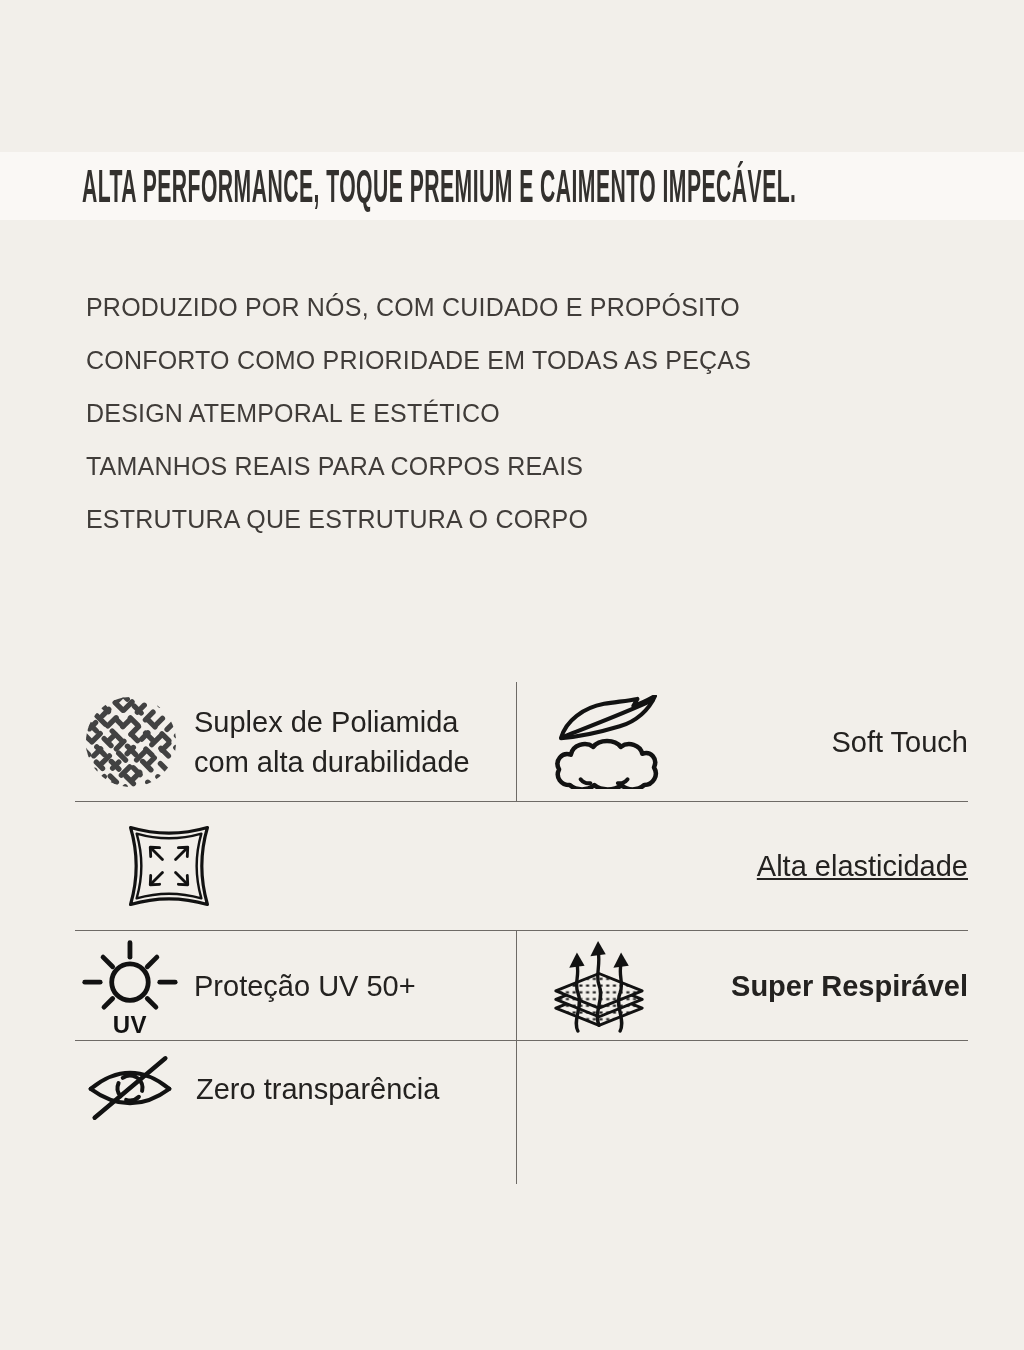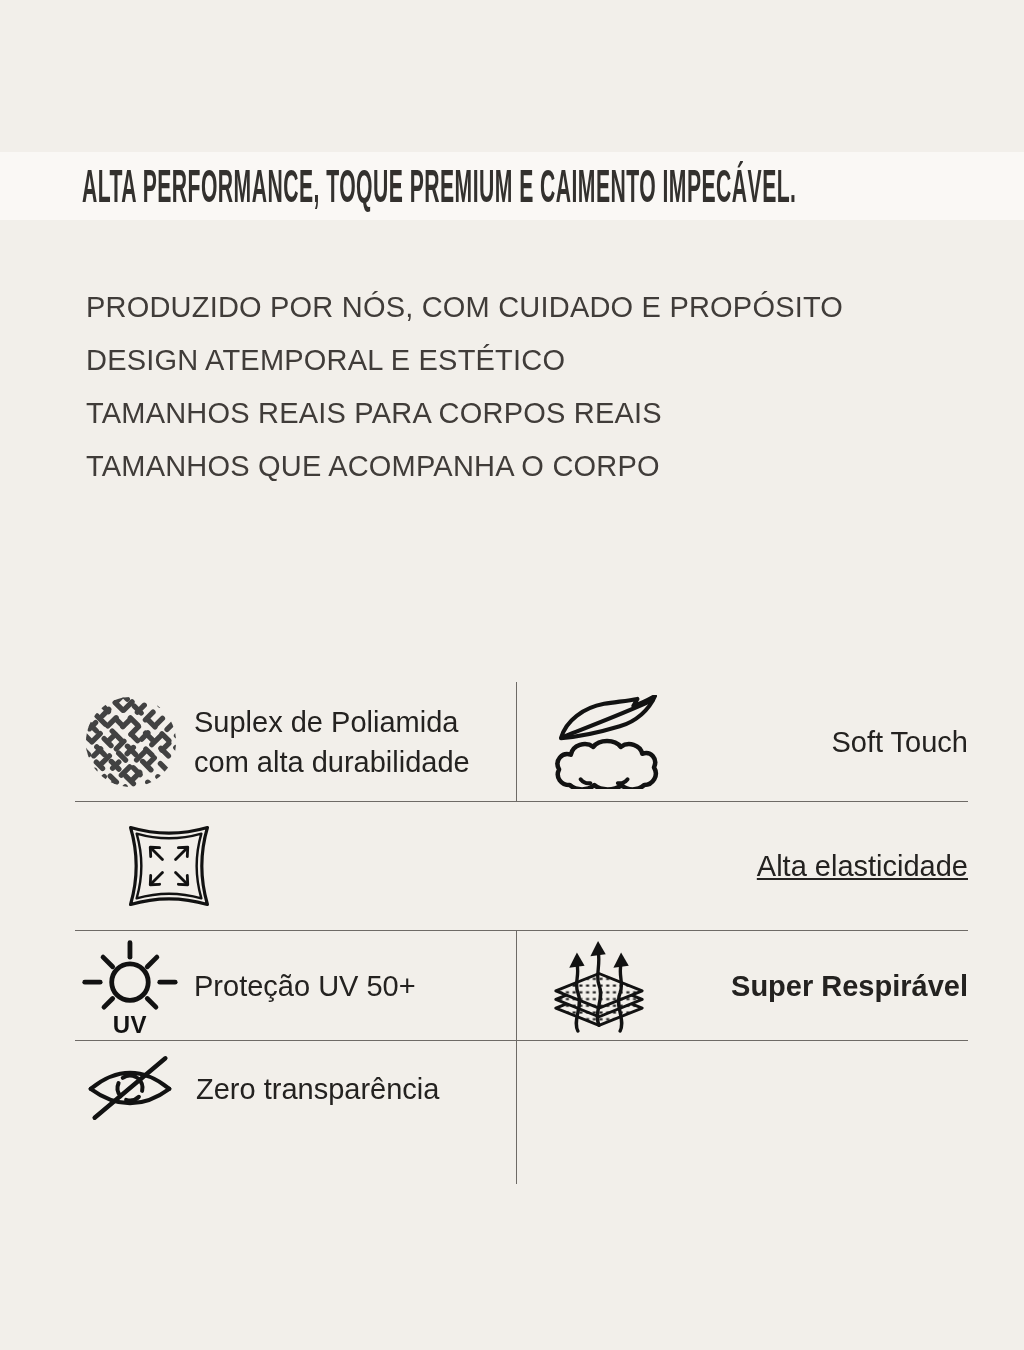--- a/index.html
+++ b/index.html
@@ -6,21 +6,21 @@
   .page{position:relative;width:1024px;height:1214px;background:#f2efea;overflow:hidden;
         font-family:"Liberation Sans",sans-serif;}
 
   
   .band{position:absolute;left:0;top:152px;width:1024px;height:68px;background:#faf8f5;
         display:flex;align-items:center;}
   .title{margin:0 0 0 82px;font-weight:700;font-size:46px;color:#33312e;letter-spacing:1px;
          transform:scaleX(.46);transform-origin:left center;white-space:nowrap;}
 
   
-  .props{position:absolute;left:86px;top:281px;font-size:29px;line-height:53px;
+  .props{position:absolute;left:86px;top:281px;font-size:25px;line-height:53px;
          color:#403c39;letter-spacing:.2px;}
 
   
   .grid{position:absolute;left:75px;top:682px;width:893px;}
   .row{display:flex;}
   .row.hline{border-bottom:1px solid #6e6a66;}
   .r1{height:119px;}.r2{height:128px;}.r3{height:109px;}.r4{height:143px;}
   .cell{box-sizing:border-box;display:flex;align-items:center;}
   .cell.l{width:442px;border-right:1px solid #6e6a66;}
   .cell.r{flex:1;justify-content:space-between;}
@@ -43,23 +43,24 @@
 <body>
 
 <div class="page">
 
   <section class="band">
     <h1 class="title">ALTA PERFORMANCE, TOQUE PREMIUM E CAIMENTO IMPECÁVEL.</h1>
   </section>
 
   <section class="props">
     <div>PRODUZIDO POR NÓS, COM CUIDADO E PROPÓSITO</div>
+    <div>CONFORTO COMO PRIORIDADE EM TODAS AS PEÇAS</div>
     <div>DESIGN ATEMPORAL E ESTÉTICO</div>
     <div>TAMANHOS REAIS PARA CORPOS REAIS</div>
-    <div>TAMANHOS QUE ACOMPANHA O CORPO</div>
+    <div>ESTRUTURA QUE ESTRUTURA O CORPO</div>
   </section>
 
   <section class="grid">
 
     <div class="row hline r1">
       <div class="cell l c-suplex">
         <span class="icon">
           <svg width="94" height="94" viewBox="0 0 96 96">
             <defs>
                 <clipPath id="wv">

